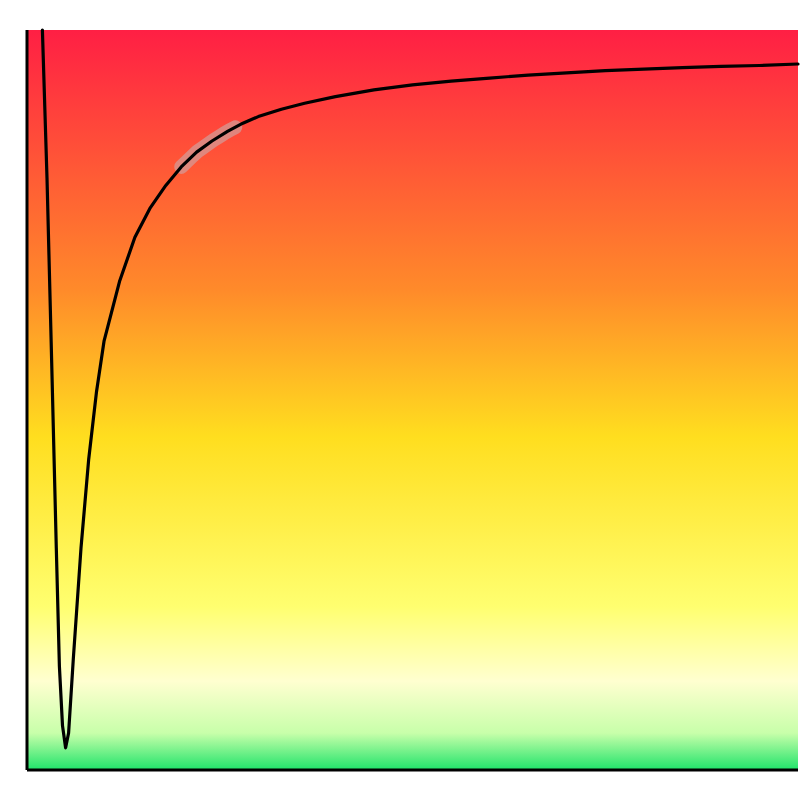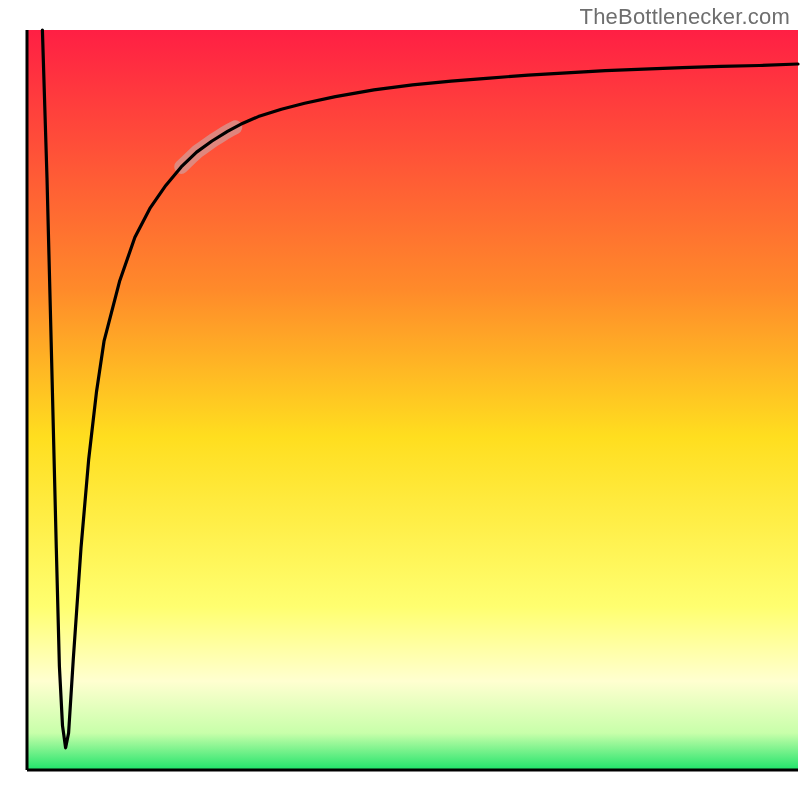--- a/index.html
+++ b/index.html
@@ -28,21 +28,20 @@
     position: absolute;
     top: 0;
     left: 0;
   }
 </style>
 </head>
 <body>
 
 <div class="frame">
 
-  <div class="attribution">TheBottlenecker.com</div>
 
   <svg class="plot" width="800" height="800" viewBox="0 0 800 800">
     <defs>
       <linearGradient id="bg-grad" x1="0" y1="0" x2="0" y2="1">
           <stop offset="0.0%" stop-color="#ff1f44"></stop>
           <stop offset="35.0%" stop-color="#ff8a2a"></stop>
           <stop offset="55.0%" stop-color="#ffde1f"></stop>
           <stop offset="78.0%" stop-color="#ffff70"></stop>
           <stop offset="88.0%" stop-color="#ffffd0"></stop>
           <stop offset="95.0%" stop-color="#c8ffaa"></stop>

